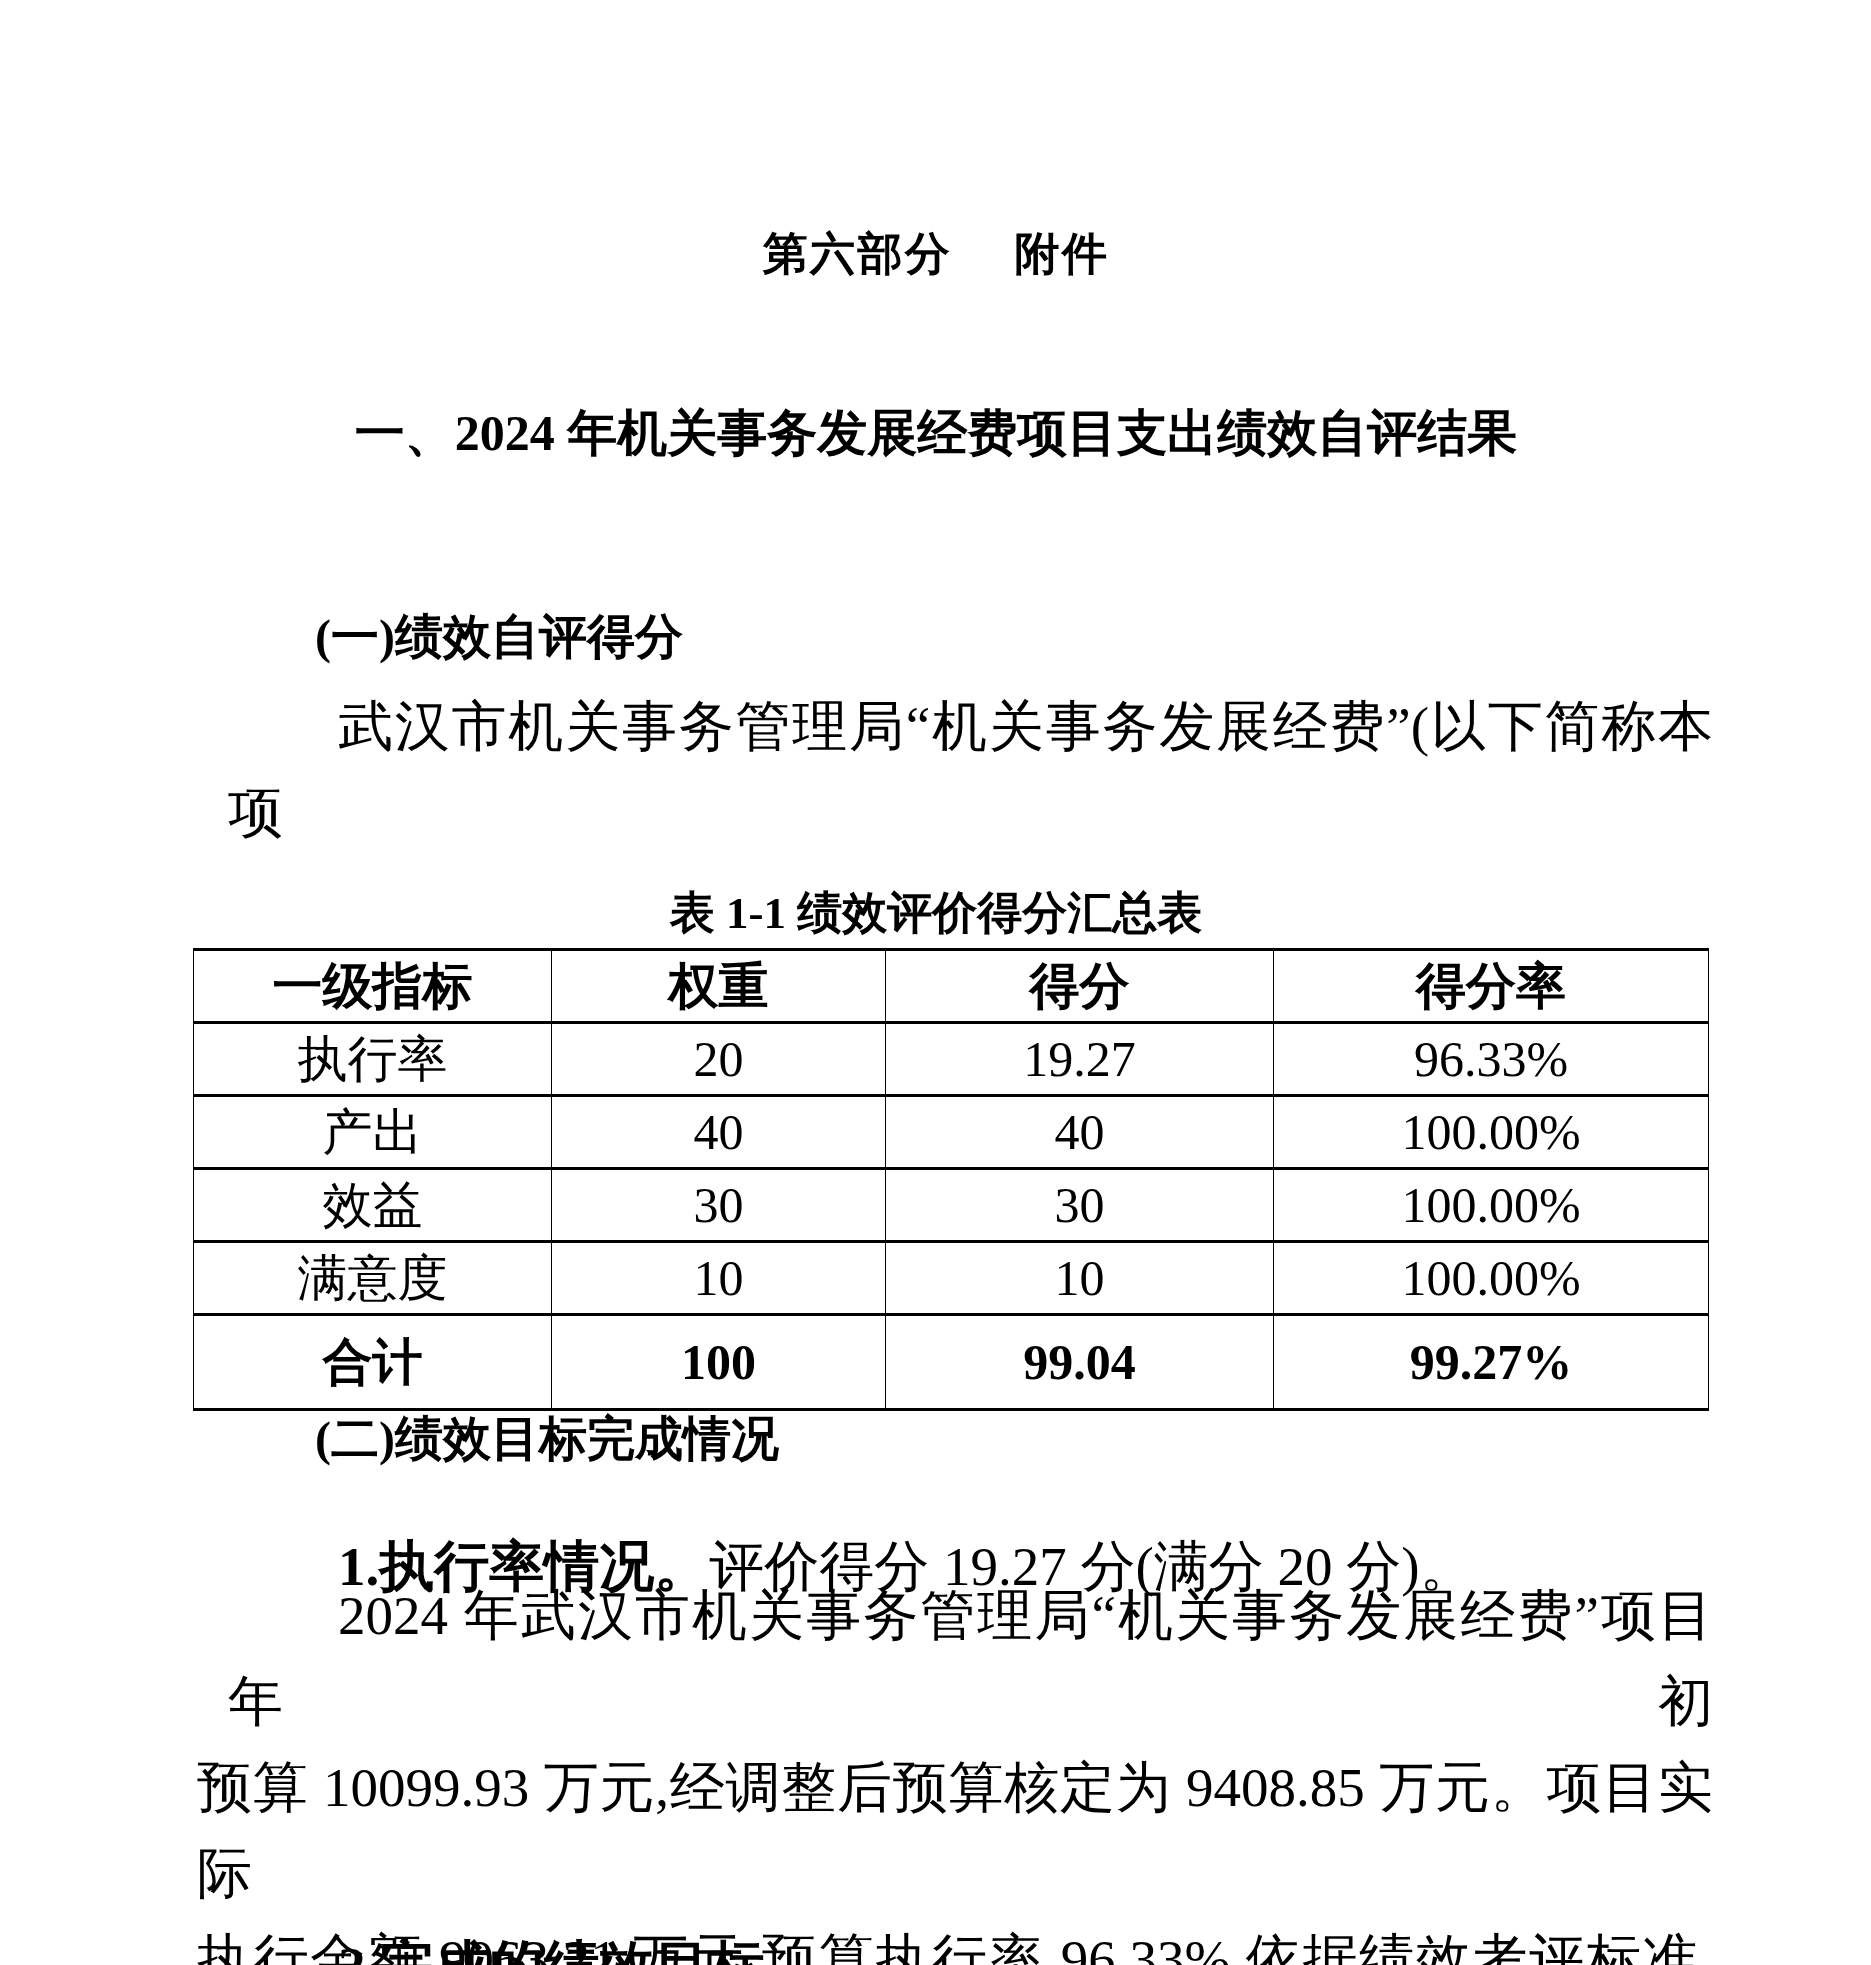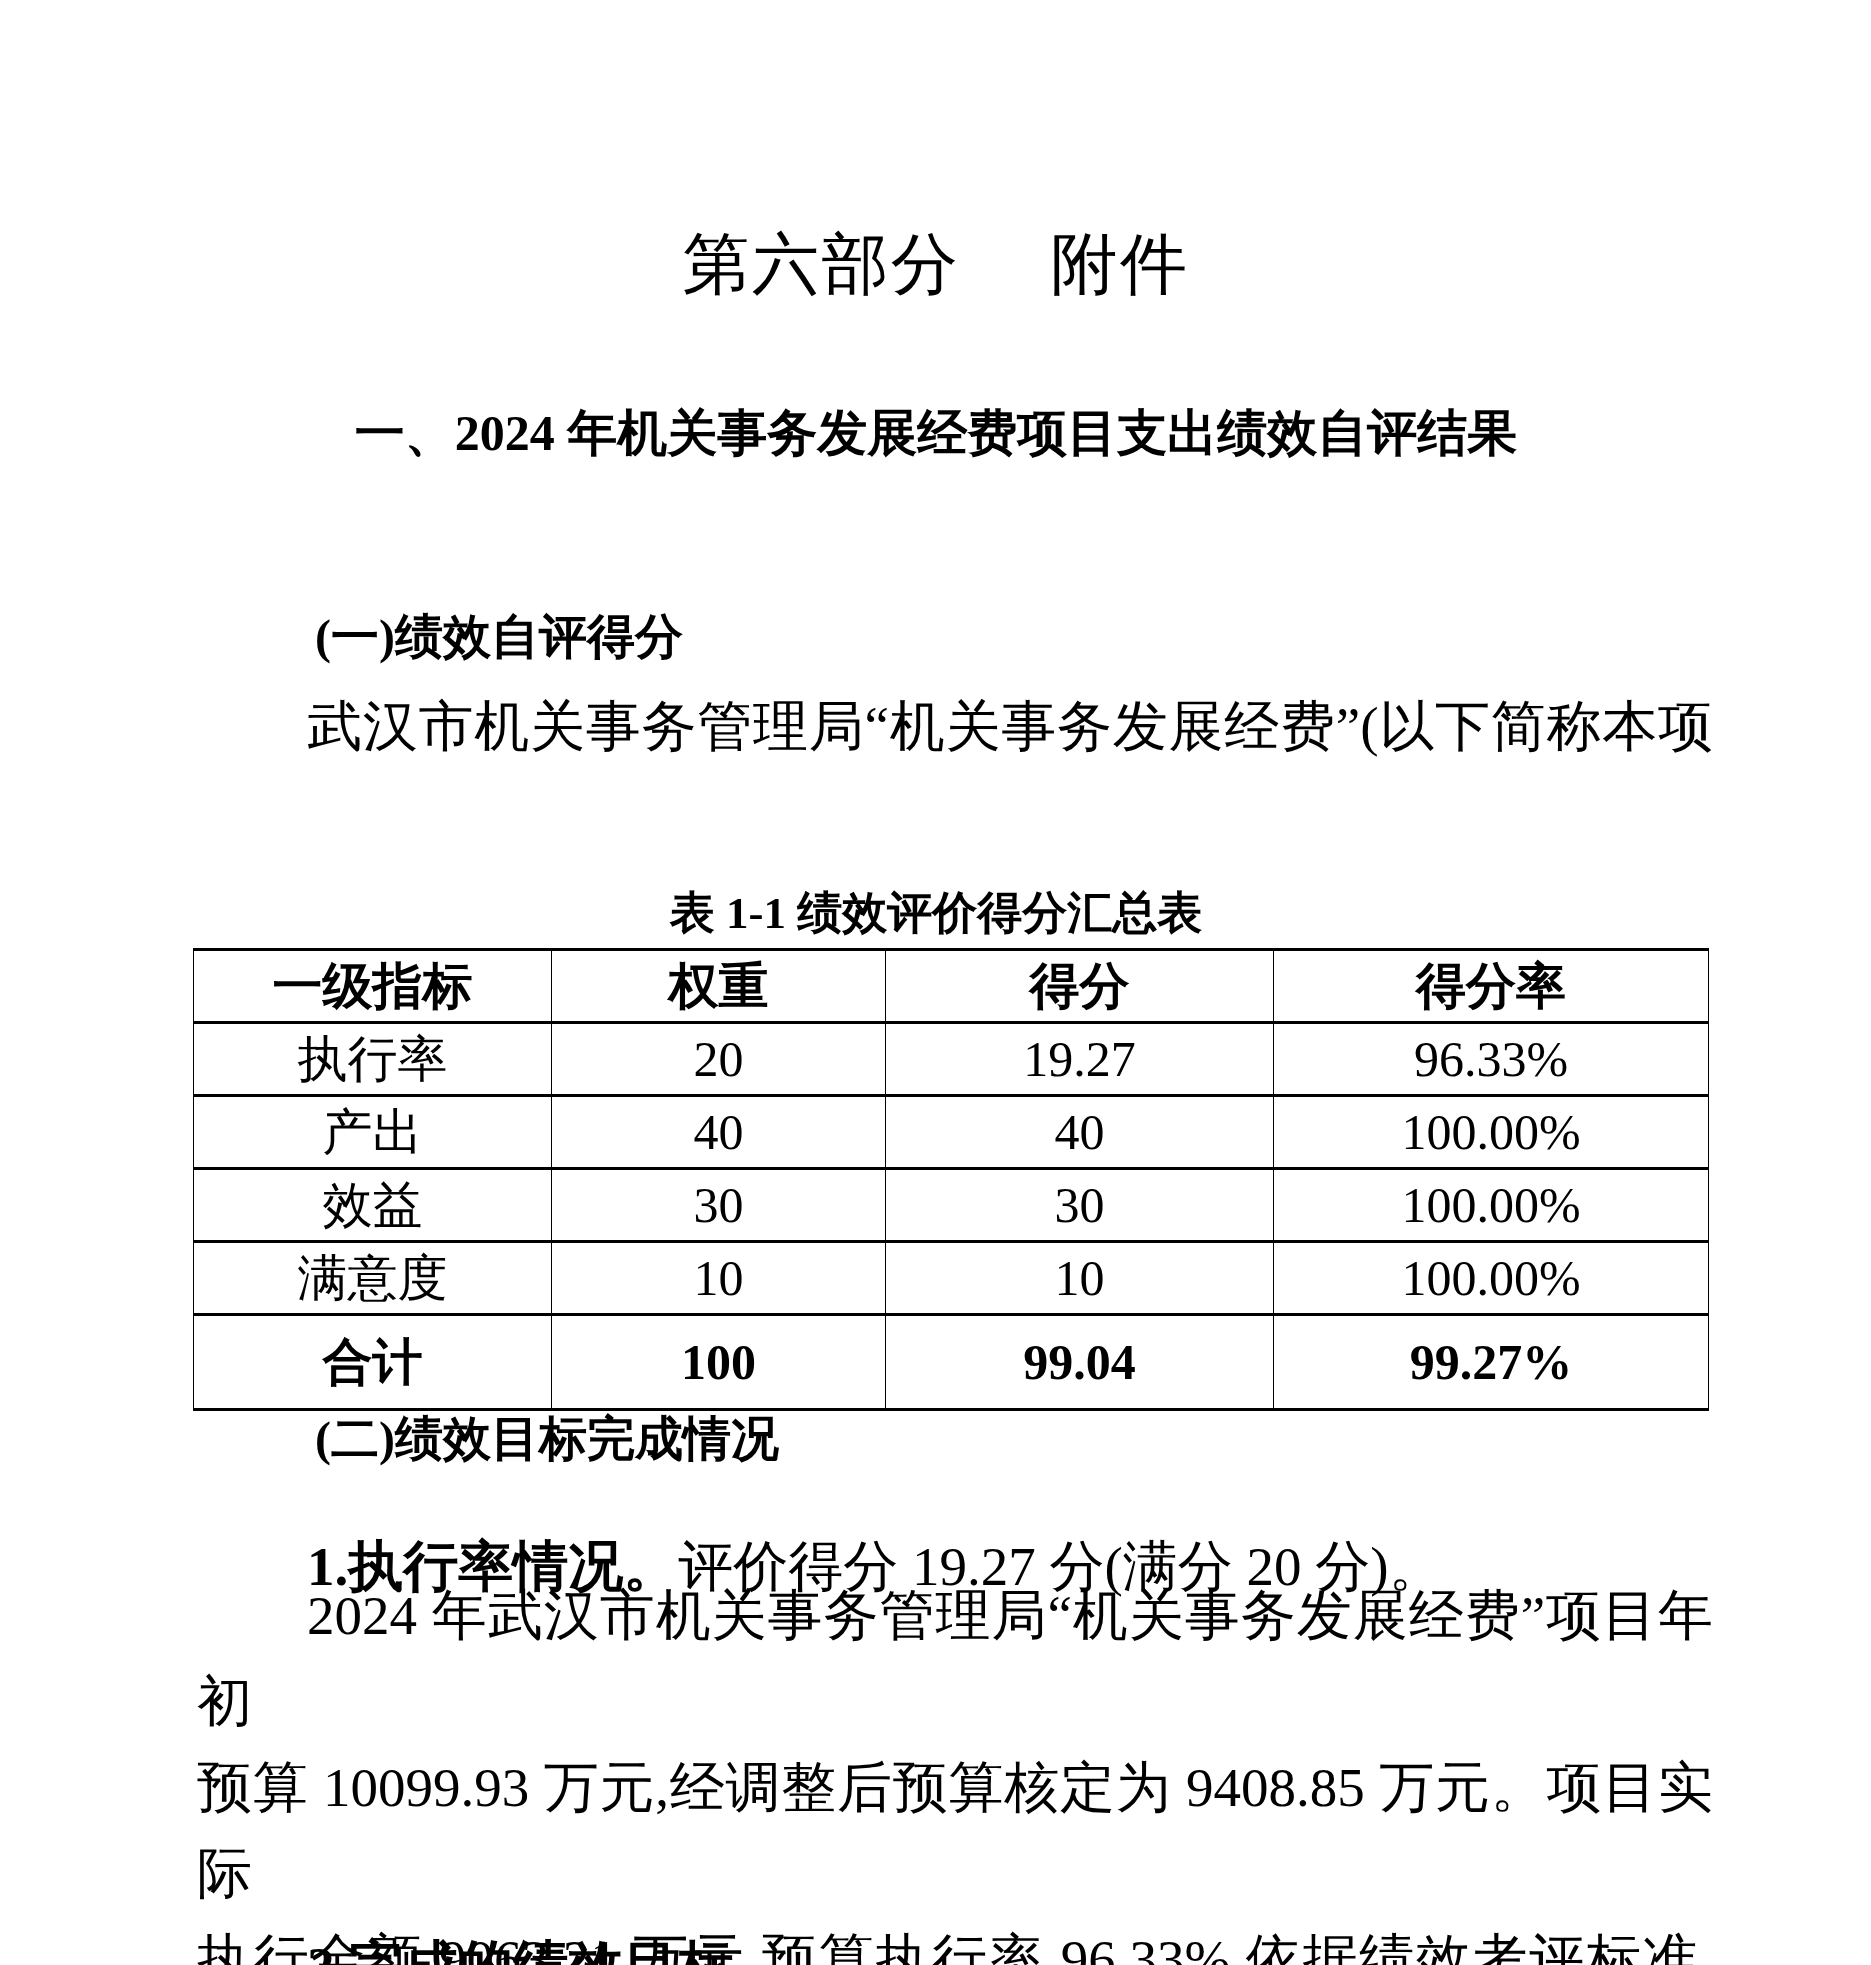--- a/index.html
+++ b/index.html
@@ -10,24 +10,24 @@
     background:#ffffff;
     color:#000;
     font-family:"Liberation Serif", serif;
     overflow:hidden;
   }
   .abs{position:absolute;}
   .full{left:0;width:1872px;text-align:center;}
   .content{left:197px;width:1516px;}
 
   .doc-title{
-    top:228px;
+    top:218px;
     font-family:"Liberation Sans", sans-serif;
-    font-weight:400;
-    font-size:67px;
+    font-weight:700;
+    font-size:45px;
     line-height:71px;
     letter-spacing:2.4px;
   }
   .doc-subtitle{
     top:406px;
     font-weight:700;
     font-size:50px;
     line-height:55px;
   }
   .heading{
@@ -36,21 +36,21 @@
     line-height:60px;
     padding-left:118px;
   }
   .para{
     font-size:55px;
     line-height:86px;
   }
   .para .line{display:block;}
   .jline{text-align:justify;text-align-last:justify;text-justify:inter-character;}
   .nline{text-align:left;text-align-last:left;}
-  .indent{text-indent:110px;}
+  .indent{text-indent:110px;margin-left:31px;}
   .lead{font-weight:700;}
 
   .table-title{
     top:873px;
     font-weight:700;
     font-size:45px;
     line-height:56px;
     margin-top:12px;
   }
   .tablewrap{top:948px;left:193px;}

